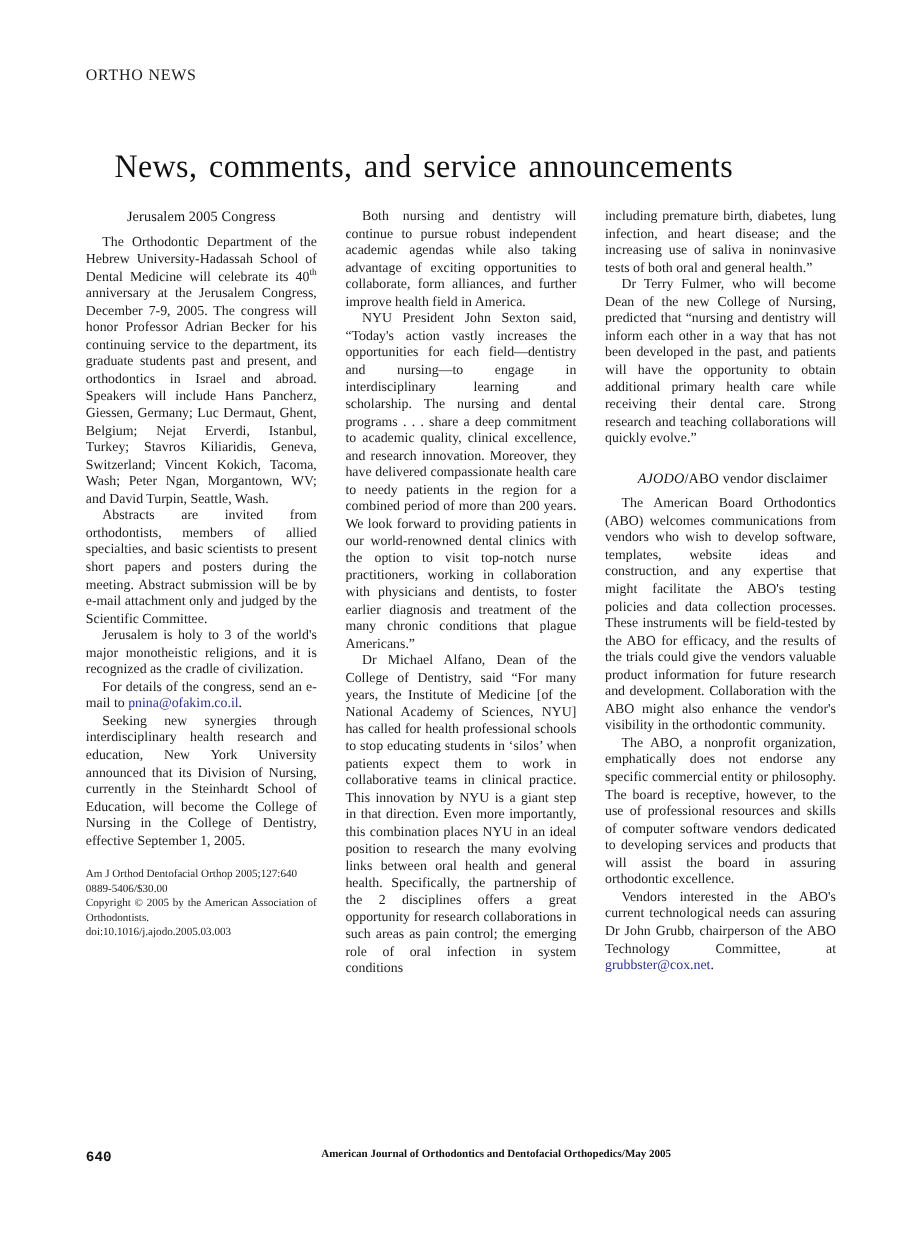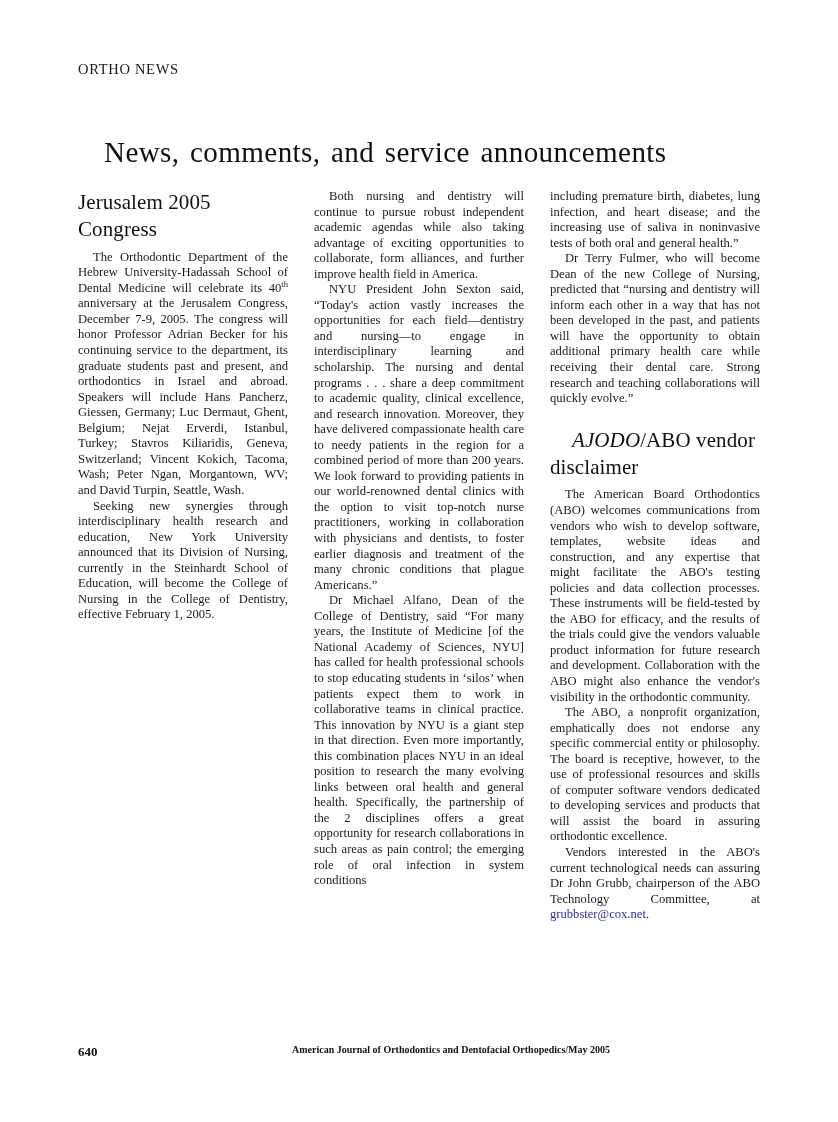--- a/index.html
+++ b/index.html
@@ -61,26 +61,27 @@
     display: flex;
     gap: 26px;
   }
   .col {
     width: 210px;
     flex: 0 0 210px;
   }
 
   h2.section-head {
     font-family: "Liberation Serif", "DejaVu Serif", serif;
-    font-size: 21px;
+    font-size: 13px;
     font-weight: normal;
     line-height: 1.28;
     margin: 0 0 7px 0;
     color: #111111;
     letter-spacing: 0.1px;
+    text-align: center;
   }
   h2.section-head.spaced-top {
     margin-top: 20px;
   }
   h2.section-head .ital {
     font-style: italic;
     margin-left: 22px;
   }
 
   p.body {
@@ -116,21 +117,21 @@
     color: #1a1a1a;
     text-align: justify;
   }
   .footnote div { margin: 0; }
 
   
   .folio {
     position: absolute;
     left: 78px;
     top: 1044px;
-    font-family: Liberation Serif, serif;
+    font-family: Liberation Mono, monospace;
     font-size: 13px;
     font-weight: bold;
     color: #111111;
   }
   .footer-title {
     position: absolute;
     left: 292px;
     top: 1044px;
     font-family: Liberation Serif, serif;
     font-size: 10px;
@@ -149,26 +150,35 @@
   <h1 class="article-title">News, comments, and service announcements</h1>
 
   <div class="columns">
 
     <div class="col">
 
       <h2 class="section-head">Jerusalem 2005 Congress</h2>
 
       <p class="body"><span>The Orthodontic Department of the Hebrew University-Hadassah School of Dental Medicine will celebrate its 40</span><sup class="ord">th</sup><span> anniversary at the Jerusalem Congress, December 7-9, 2005. The congress will honor Professor Adrian Becker for his continuing service to the department, its graduate students past and present, and orthodontics in Israel and abroad. Speakers will include Hans Pancherz, Giessen, Germany; Luc Dermaut, Ghent, Belgium; Nejat Erverdi, Istanbul, Turkey; Stavros Kiliaridis, Geneva, Switzerland; Vincent Kokich, Tacoma, Wash; Peter Ngan, Morgantown, WV; and David Turpin, Seattle, Wash.</span></p>
 
-
-
-
-
-      <p class="body">Seeking new synergies through interdisciplinary health research and education, New York University announced that its Division of Nursing, currently in the Steinhardt School of Education, will become the College of Nursing in the College of Dentistry, effective February 1, 2005.</p>
-
+      <p class="body">Abstracts are invited from orthodontists, members of allied specialties, and basic scientists to present short papers and posters during the meeting. Abstract submission will be by e-mail attachment only and judged by the Scientific Committee.</p>
+
+      <p class="body">Jerusalem is holy to 3 of the world's major monotheistic religions, and it is recognized as the cradle of civilization.</p>
+
+      <p class="body"><span>For details of the congress, send an e-mail to </span><a class="email" href="#">pnina@ofakim.co.il</a><span>.</span></p>
+
+
+      <p class="body">Seeking new synergies through interdisciplinary health research and education, New York University announced that its Division of Nursing, currently in the Steinhardt School of Education, will become the College of Nursing in the College of Dentistry, effective September 1, 2005.</p>
+
+      <div class="footnote">
+        <div>Am J Orthod Dentofacial Orthop 2005;127:640</div>
+        <div>0889-5406/$30.00</div>
+        <div>Copyright © 2005 by the American Association of Orthodontists.</div>
+        <div>doi:10.1016/j.ajodo.2005.03.003</div>
+      </div>
 
     </div>
 
     <div class="col">
 
       <p class="body">Both nursing and dentistry will continue to pursue robust independent academic agendas while also taking advantage of exciting opportunities to collaborate, form alliances, and further improve health field in America.</p>
 
       <p class="body">NYU President John Sexton said, “Today's action vastly increases the opportunities for each field—dentistry and nursing—to engage in interdisciplinary learning and scholarship. The nursing and dental programs . . . share a deep commitment to academic quality, clinical excellence, and research innovation. Moreover, they have delivered compassionate health care to needy patients in the region for a combined period of more than 200 years. We look forward to providing patients in our world-renowned dental clinics with the option to visit top-notch nurse practitioners, working in collaboration with physicians and dentists, to foster earlier diagnosis and treatment of the many chronic conditions that plague Americans.”</p>
 
 

